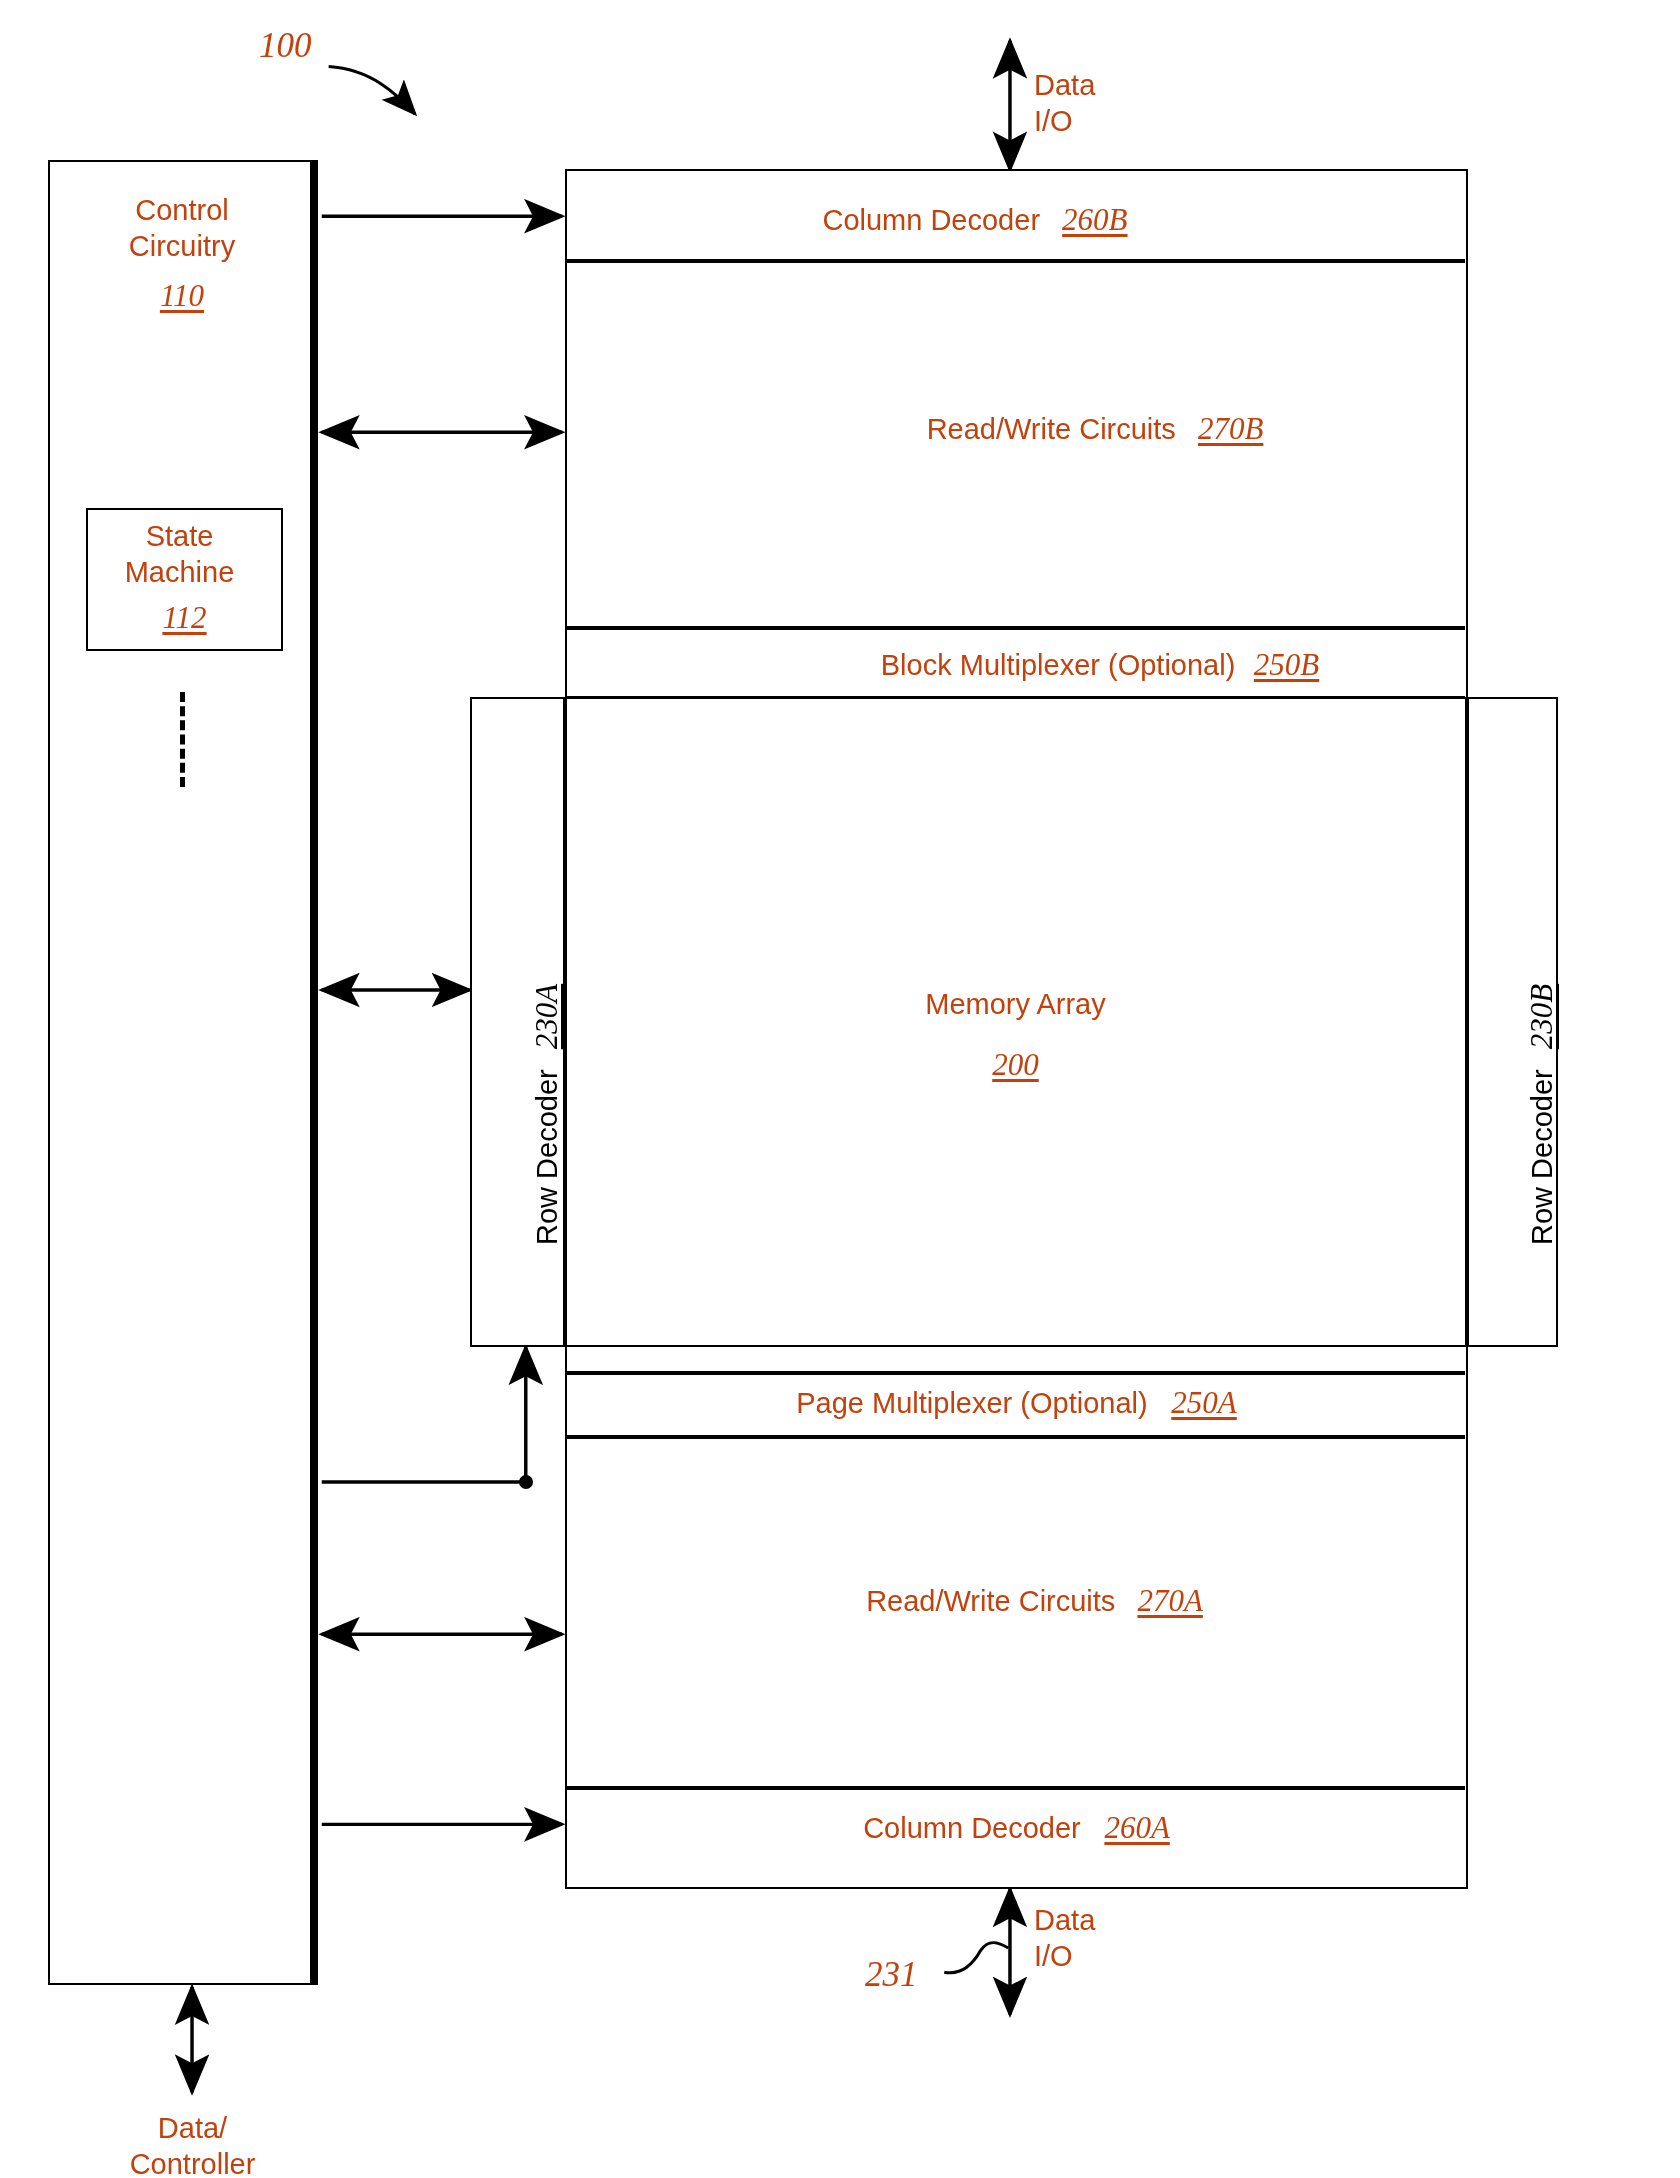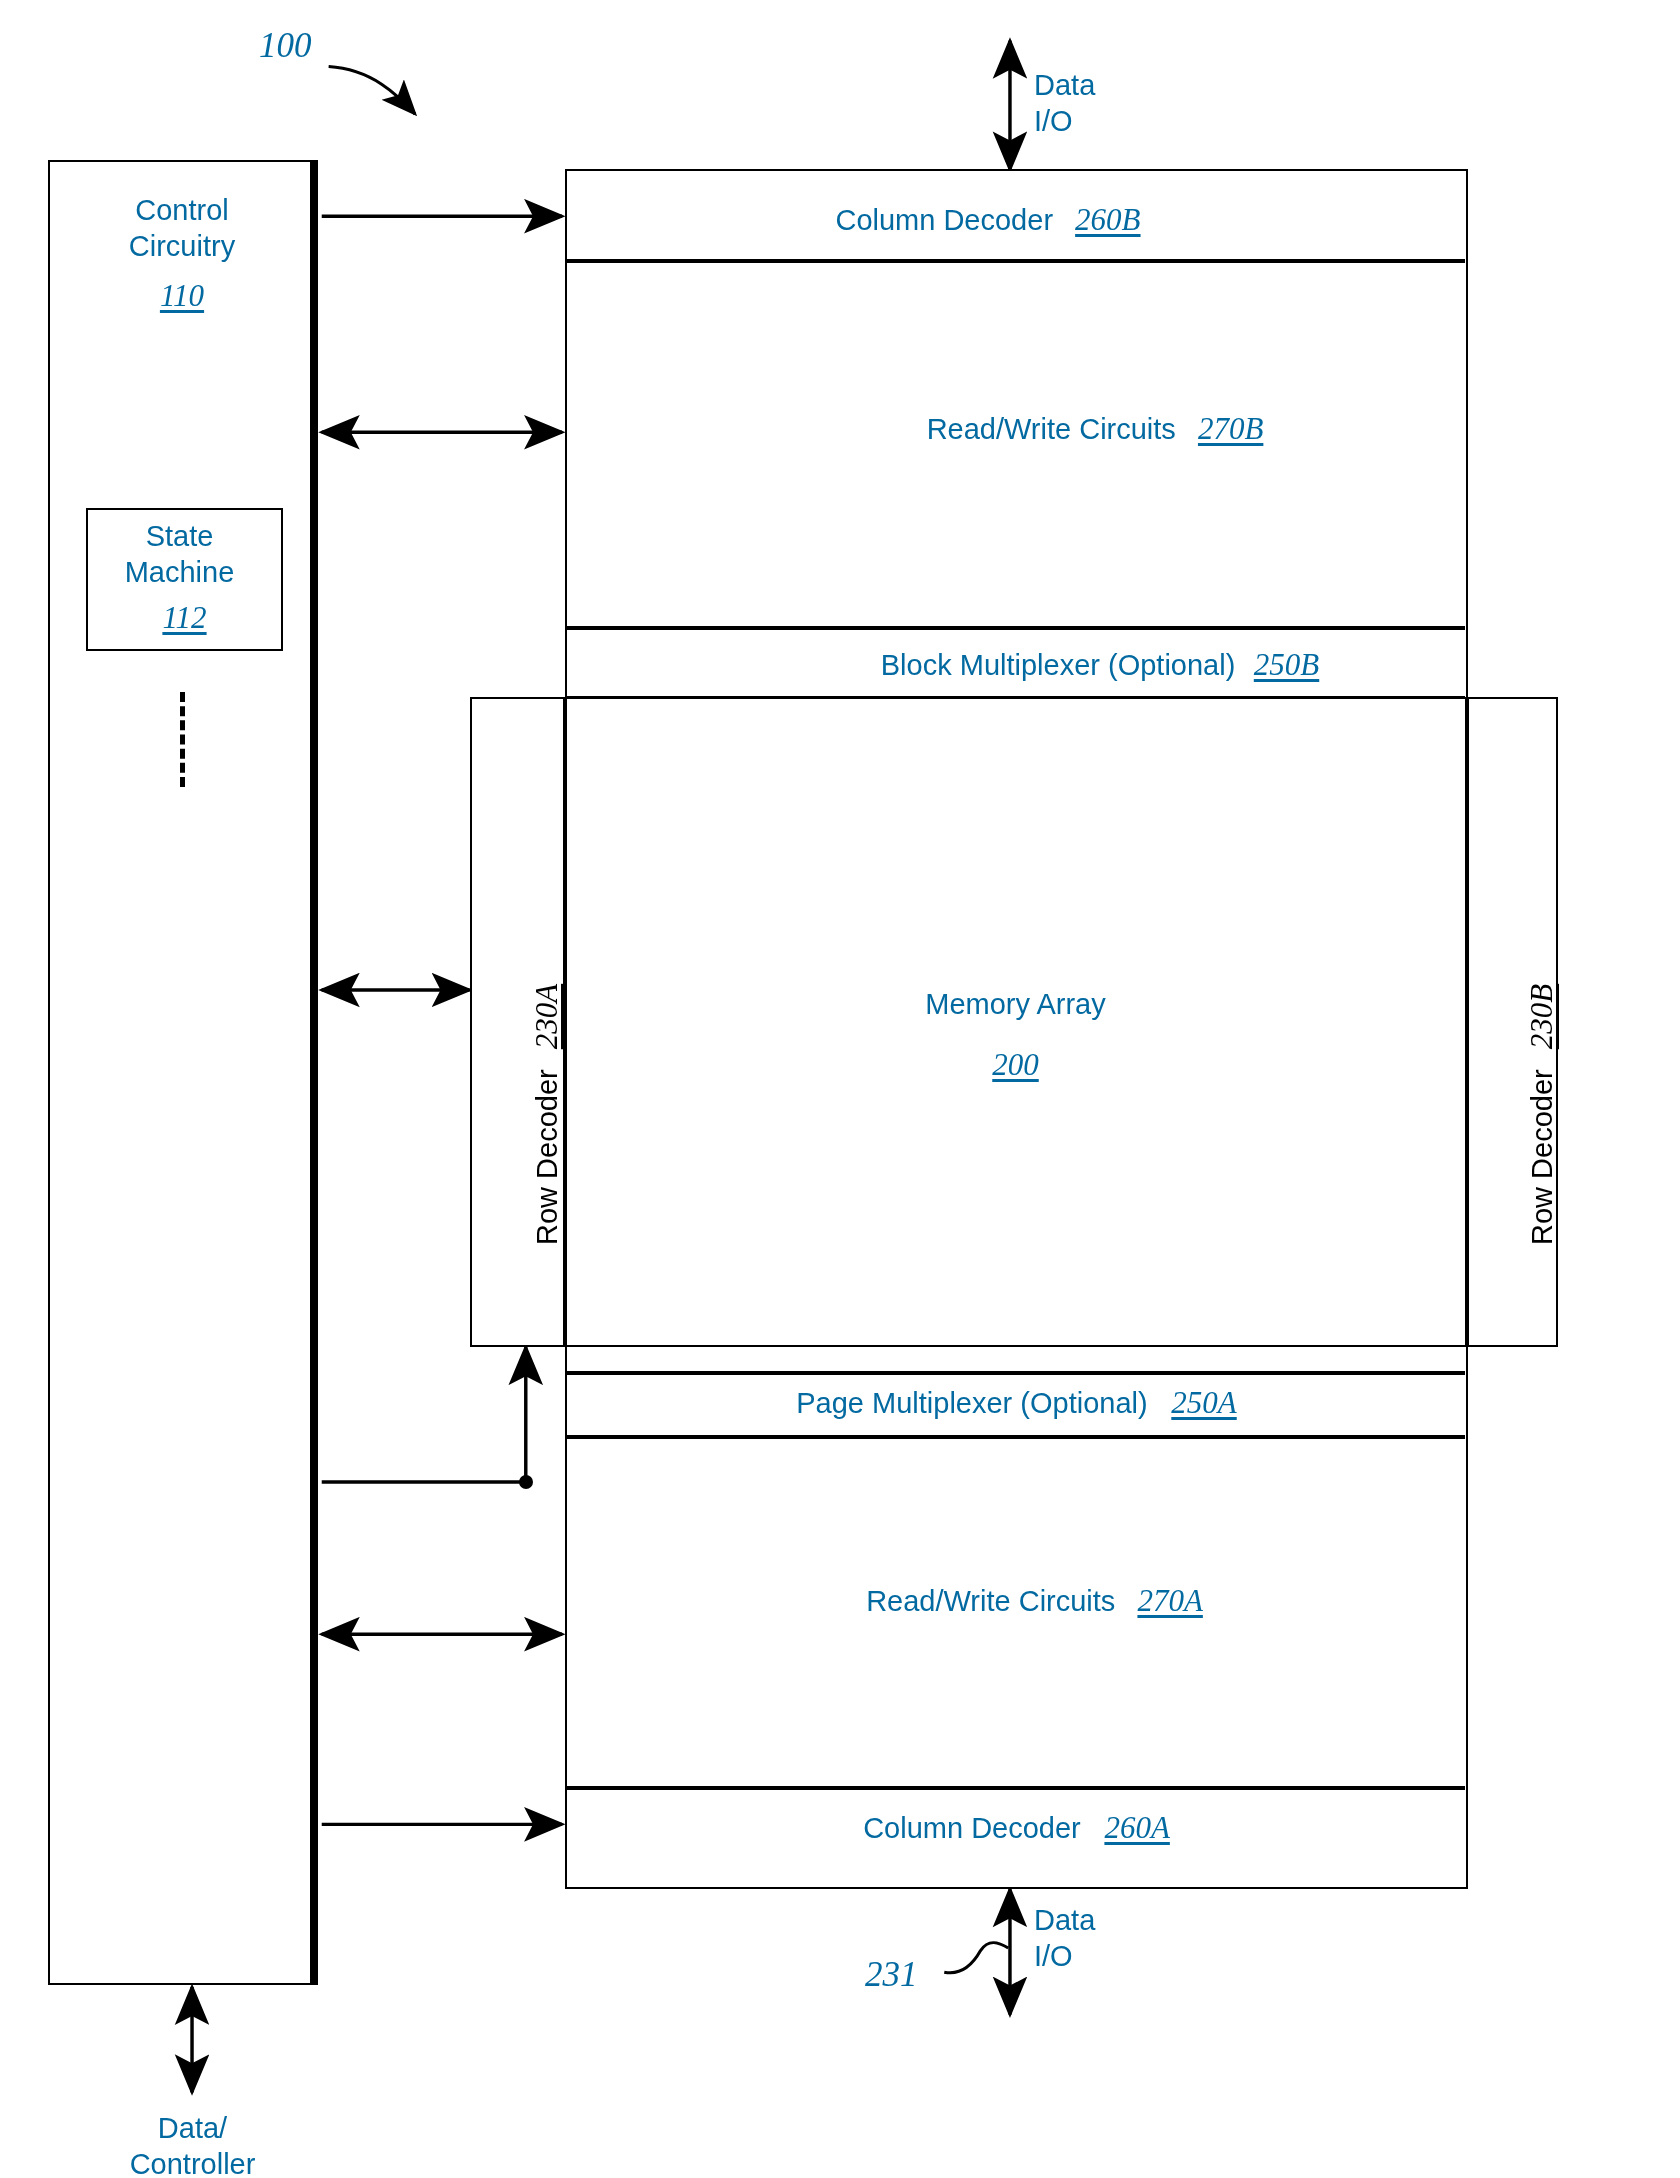--- a/index.html
+++ b/index.html
@@ -27,21 +27,21 @@
   }
   .inner-line {
     position: absolute;
     background: #000;
   }
   .lbl {
     position: absolute;
     font-family: "Liberation Sans", sans-serif;
     font-size: 29px;
     line-height: 1.25;
-    color: #0369a1;
+    color: #c2410c;
     white-space: nowrap;
   }
   .lbl.center {
     text-align: center;
   }
   .ref {
     font-style: italic;
     text-decoration: underline;
     text-underline-offset: 4.3px;
     font-family: "Liberation Serif", serif;
@@ -168,21 +168,21 @@
 
   <div class="box" style="left:565px; top:169px; width:903px; height:1720px; border-width:2.6px;"></div>
 
   <div class="inner-line" style="left:567px; top:259px; width:898px; height:3.5px;"></div>
   <div class="inner-line" style="left:567px; top:626px; width:898px; height:3.5px;"></div>
   <div class="inner-line" style="left:567px; top:696px; width:898px; height:3.5px;"></div>
   <div class="inner-line" style="left:567px; top:1371px; width:898px; height:3.5px;"></div>
   <div class="inner-line" style="left:567px; top:1435px; width:898px; height:3.5px;"></div>
   <div class="inner-line" style="left:567px; top:1786px; width:898px; height:3.5px;"></div>
 
-  <div class="lbl center" style="left:565px; top:201px; width:820px;padding-left:13px;">
+  <div class="lbl center" style="left:565px; top:201px; width:820px;">
     <span>Column Decoder</span>
     <span style="display:inline-block;width:14px"></span><span class="ref">260B</span>
   </div>
 
   <div class="lbl center" style="left:565px; top:410px; width:1060px;">
     <span>Read/Write Circuits</span>
     <span style="display:inline-block;width:14px"></span><span class="ref">270B</span>
   </div>
 
   <div class="lbl center" style="left:565px; top:646px; width:1070px;">

